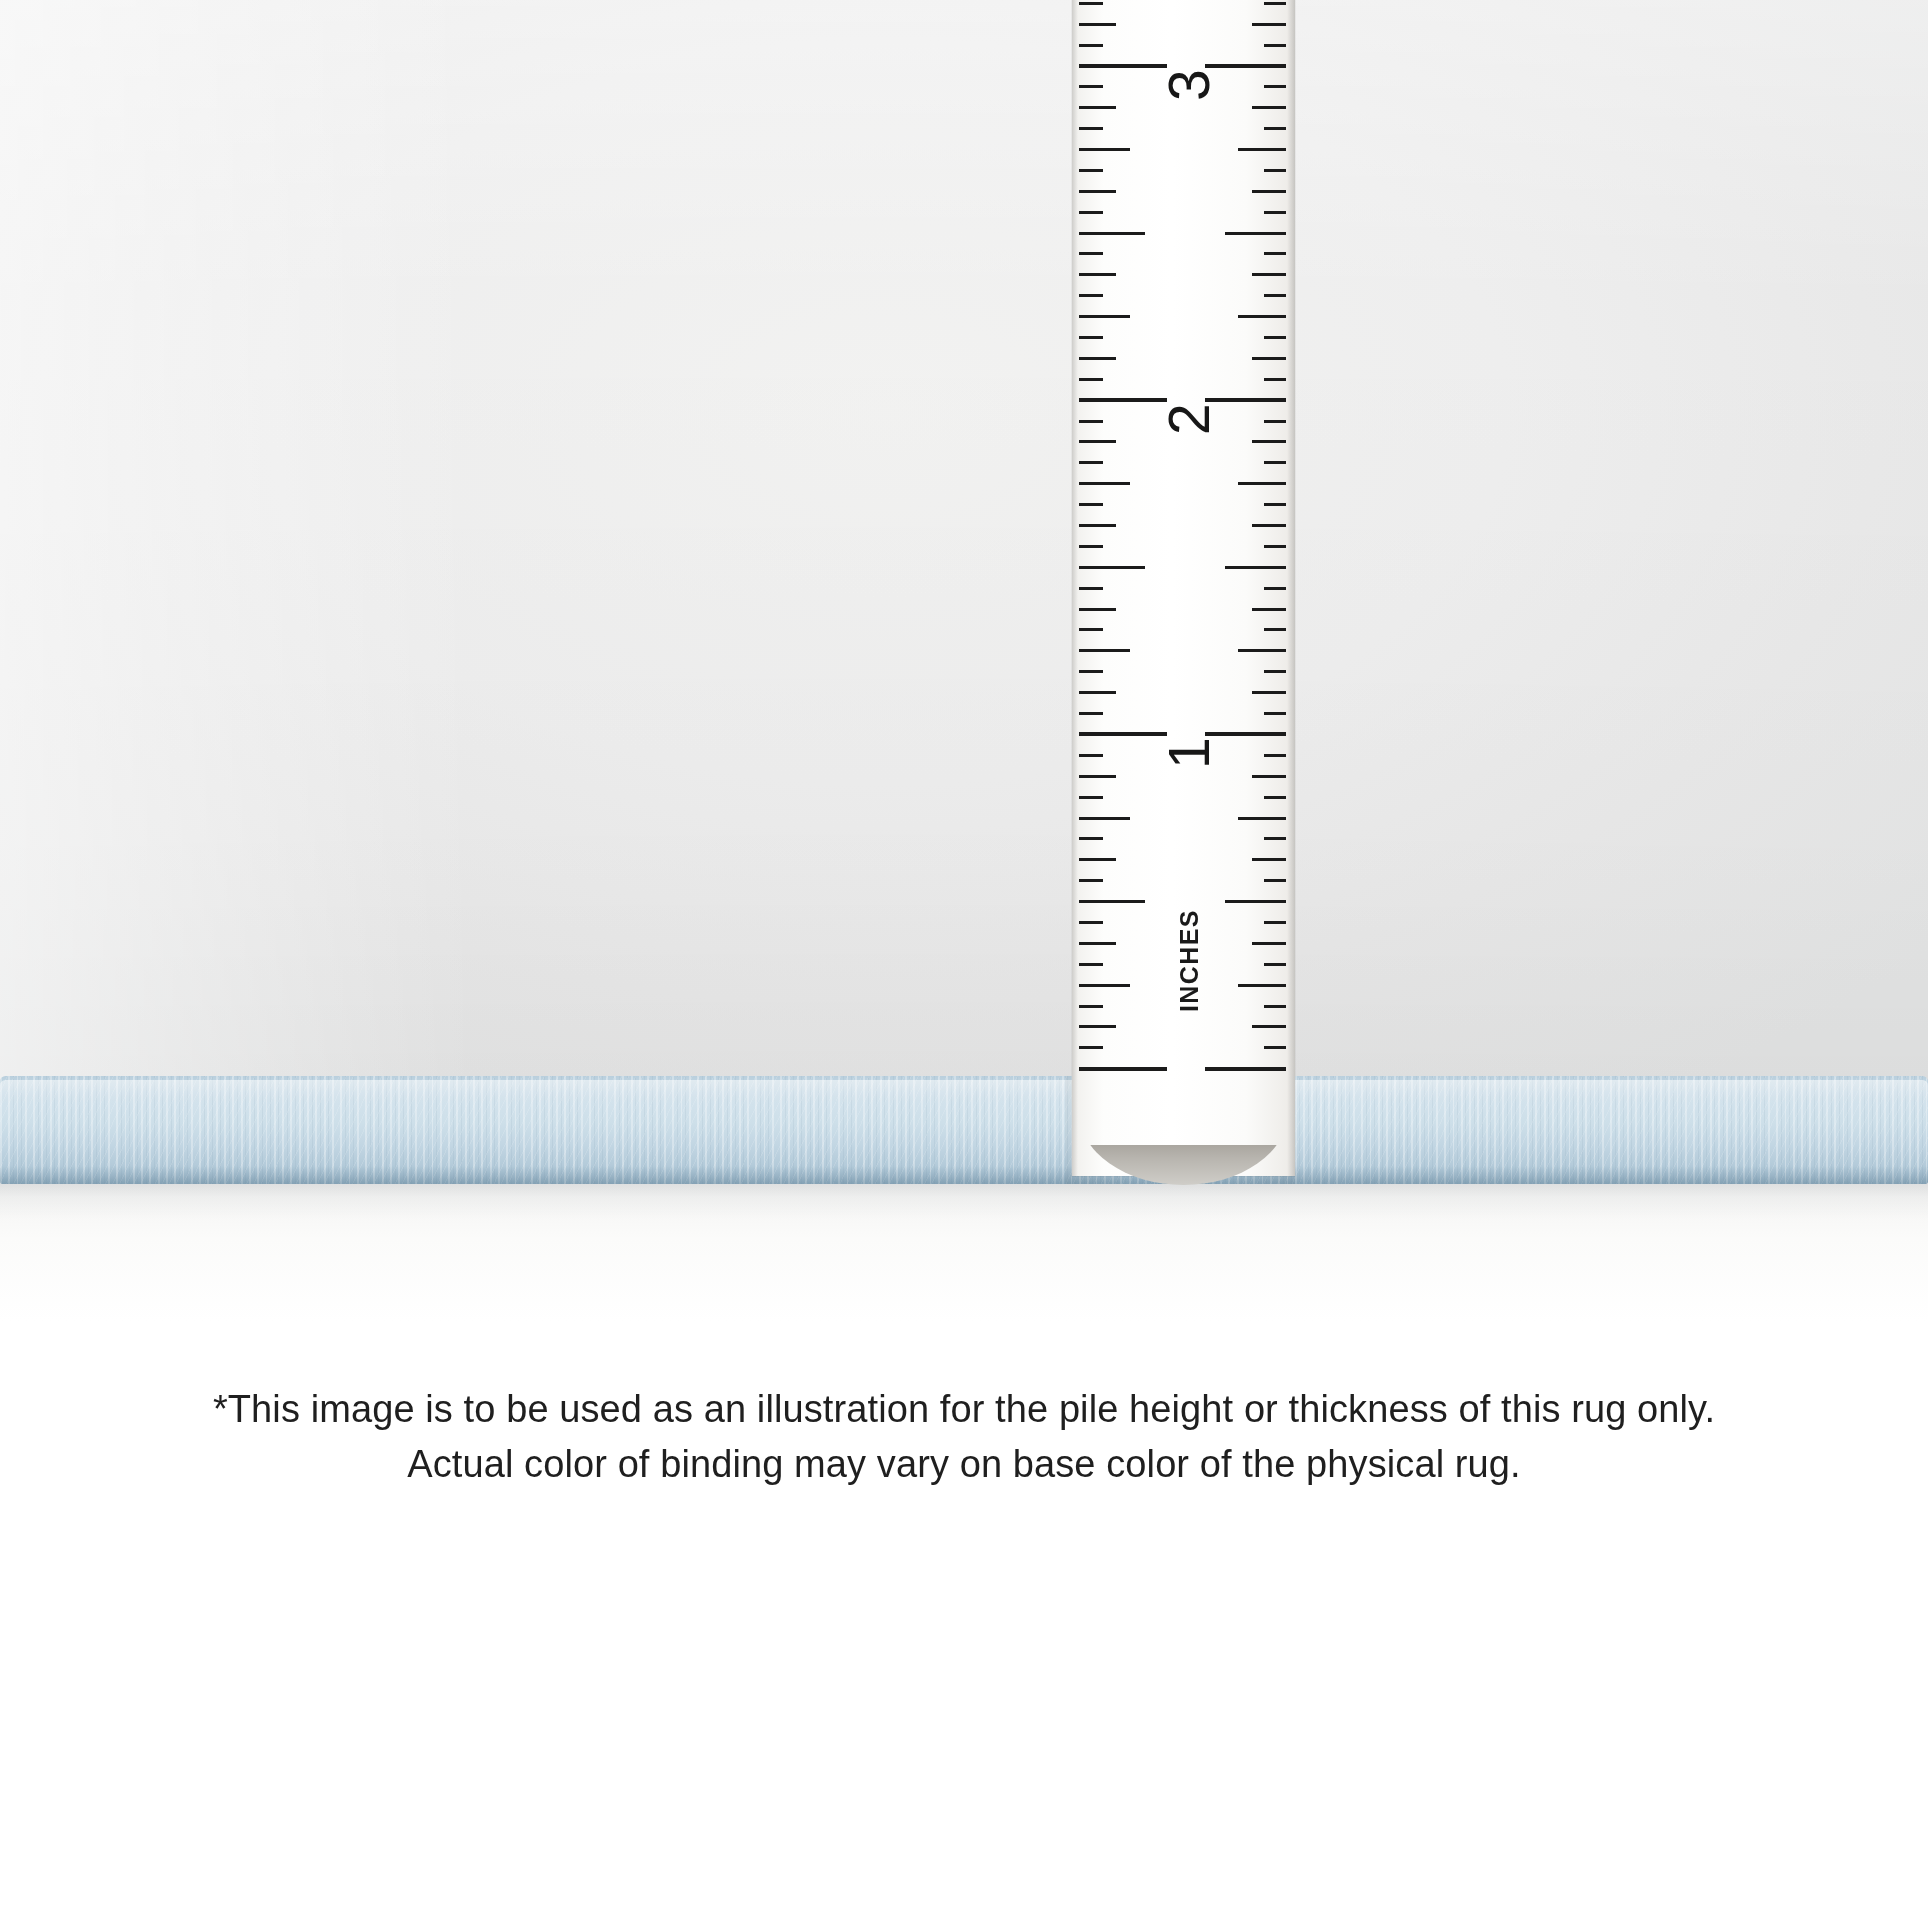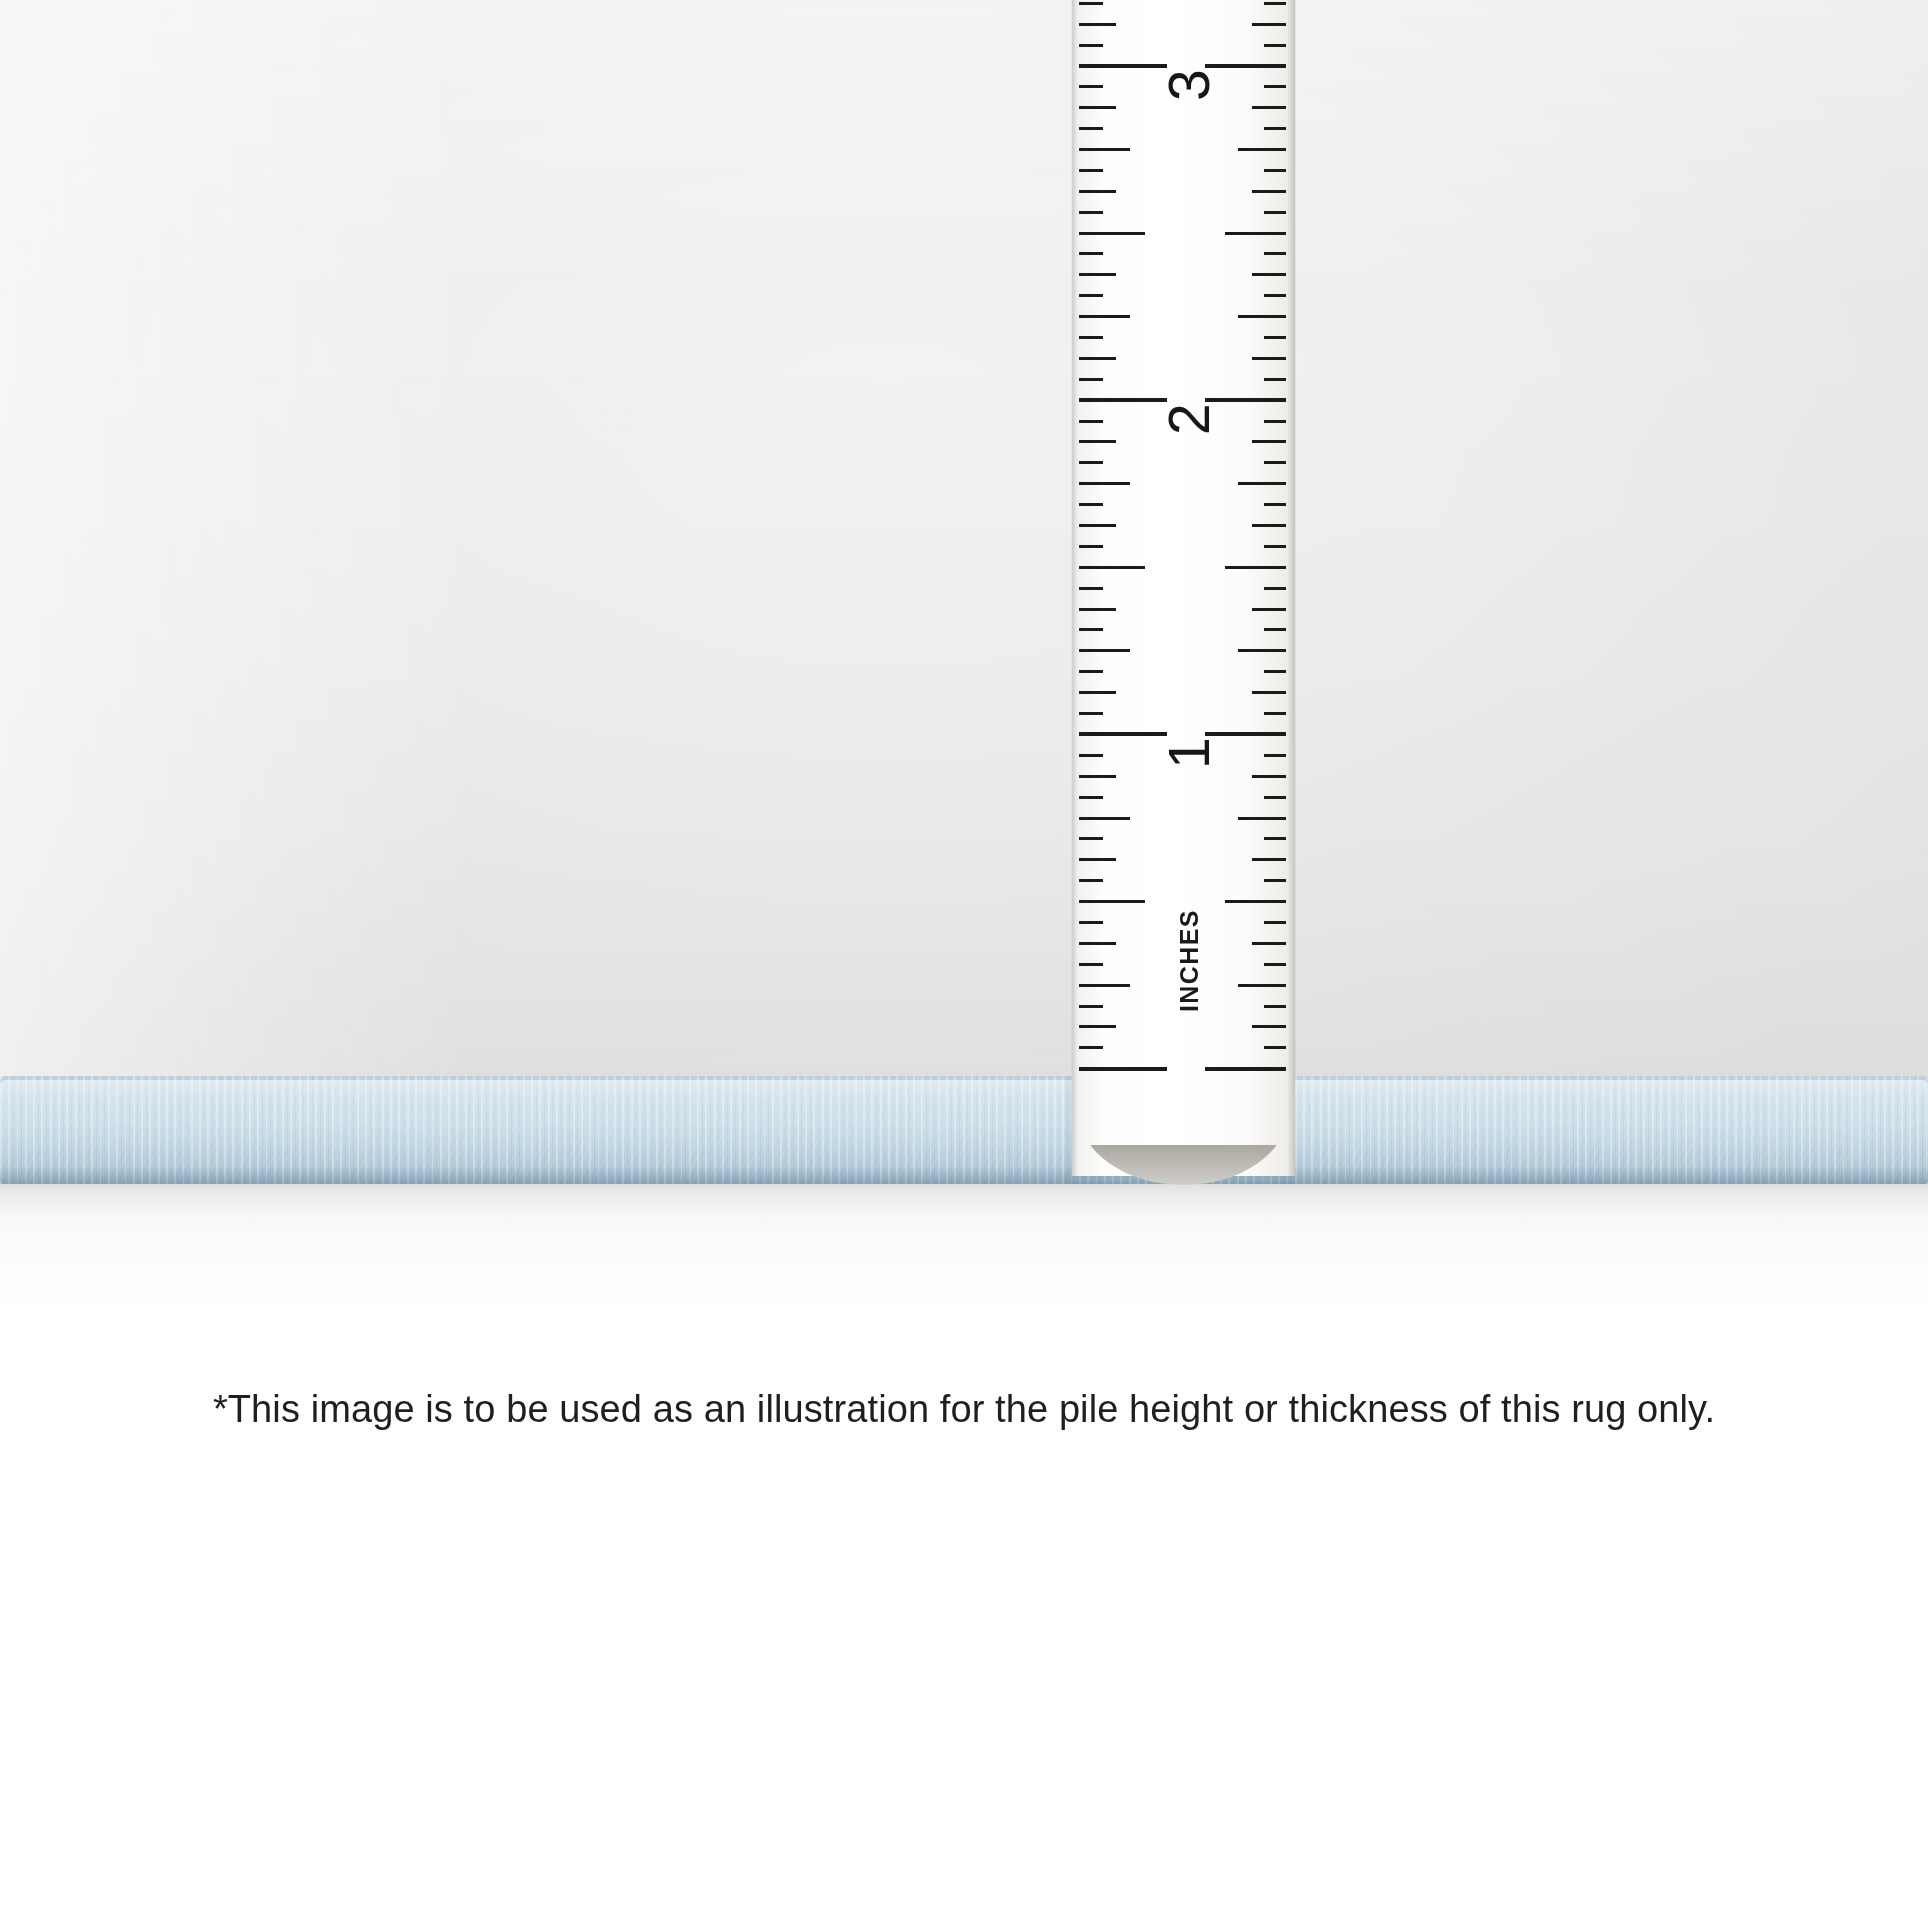--- a/index.html
+++ b/index.html
@@ -376,16 +376,17 @@
     </div>
 
     <div class="ruler-tip">
       <div class="ruler-tip-metal"></div>
     </div>
 
   </div>
 
   <div class="caption">
     <span class="caption-line">*This image is to be used as an illustration for the pile height or thickness of this rug only.</span>
+    <span class="caption-line">Actual color of binding may vary on base color of the physical rug.</span>
   </div>
 
 </div>
 
 
 </body></html>

